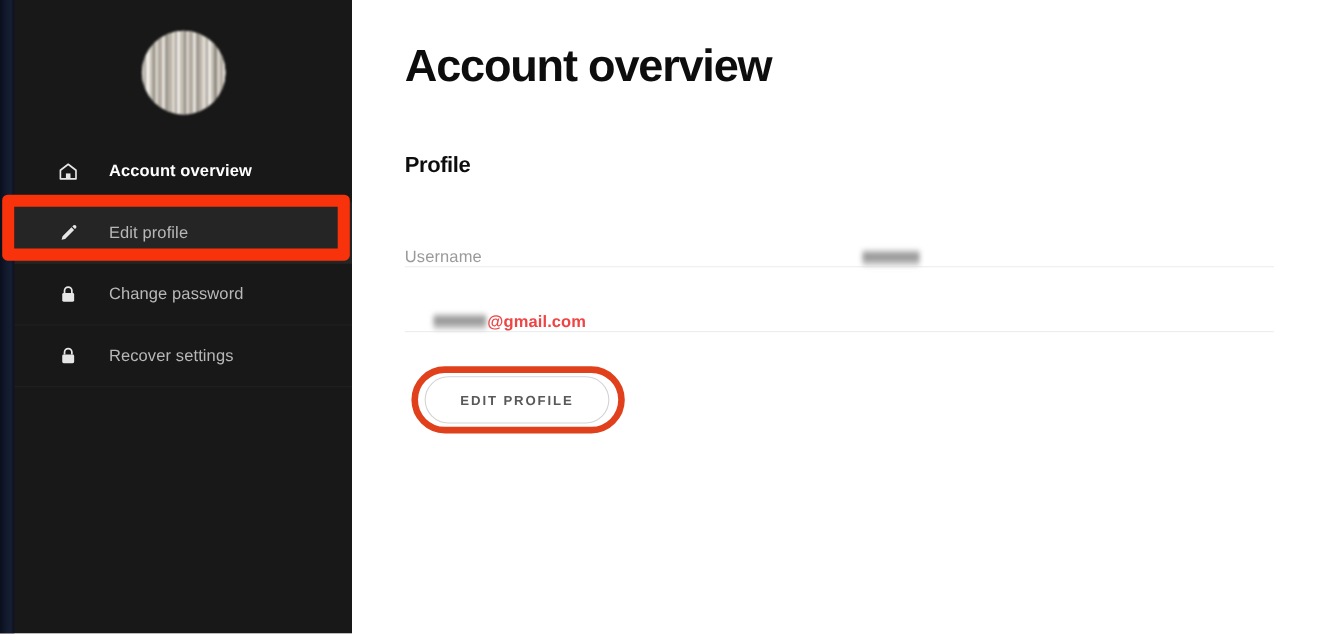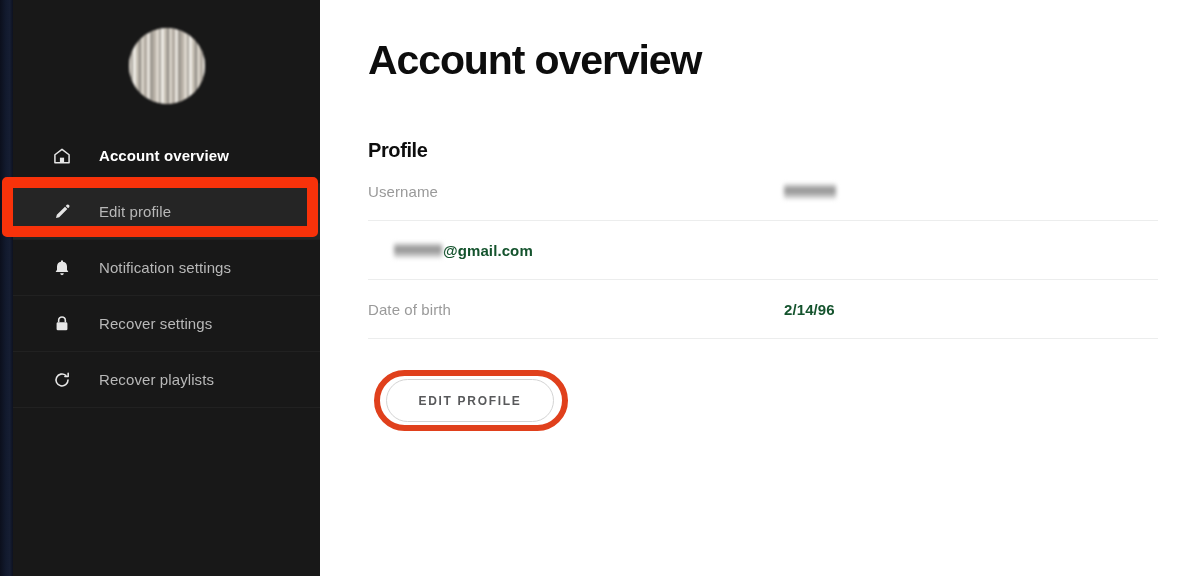--- a/index.html
+++ b/index.html
@@ -137,41 +137,42 @@
     color: #0d0d0d;
     line-height: 1.1;
     margin-bottom: 56px;
   }
 
   .section-title {
     font-size: 20px;
     font-weight: 800;
     letter-spacing: -.4px;
     color: #0d0d0d;
+    margin-bottom: 22px;
   }
 
   .info-table { width: 790px; }
 
   .info-row {
     display: flex;
-    align-items: center;
+    align-items: flex-end;
     height: 59px;
     border-bottom: 1px solid #eceded;
   }
   .info-label {
     width: 390px;
     flex: 0 0 390px;
     font-size: 15px;
     color: #9a9a9a;
     letter-spacing: .1px;
   }
   .info-value {
     font-size: 15px;
     font-weight: 700;
-    color: #14532d;
+    color: #ef4444;
     letter-spacing: .1px;
     display: flex;
     align-items: center;
     padding-left: 26px;
   }
 
   .redacted {
     display: inline-block;
     height: 15px;
     border-radius: 1px;
@@ -251,50 +252,41 @@
       <div class="nav-item hovered">
         <span class="nav-icon">
           <svg viewBox="0 0 24 24" fill="currentColor">
             <path d="M17.8 3.4a2 2 0 0 1 2.8 2.8l-1.3 1.3-2.8-2.8 1.3-1.3z"></path>
             <path d="M15.6 5.6 18.4 8.4 8.6 18.2l-3.8 1 1-3.8 9.8-9.8z"></path>
           </svg>
         </span>
         <span class="nav-label">Edit profile</span>
       </div>
 
-
       <div class="nav-item">
         <span class="nav-icon">
-          <svg viewBox="0 0 24 24" fill="currentColor">
-            <path d="M12 2.6a1.2 1.2 0 0 1 1.2 1.2v.6A6 6 0 0 1 18 10.2v4l1.6 2.6H4.4L6 14.2v-4a6 6 0 0 1 4.8-5.8v-.6A1.2 1.2 0 0 1 12 2.6z"></path>
-            <path d="M9.8 18.4h4.4a2.2 2.2 0 0 1-4.4 0z"></path>
+          <svg viewBox="0 0 24 24" fill="none" stroke="currentColor" stroke-width="1.9">
+            <path d="M8 10V7.5a4 4 0 0 1 8 0V10"></path>
+            <rect x="5.5" y="10" width="13" height="9.5" rx="1.6" fill="currentColor" stroke="none"></rect>
           </svg>
         </span>
-        <span class="nav-label">Notification settings</span>
-      </div>
+        <span class="nav-label">Change password</span>
+      </div>
+
 
       <div class="nav-item">
         <span class="nav-icon">
           <svg viewBox="0 0 24 24" fill="none" stroke="currentColor" stroke-width="1.9">
             <path d="M8 10V7.5a4 4 0 0 1 8 0V10"></path>
             <rect x="5.5" y="10" width="13" height="9.5" rx="1.6" fill="currentColor" stroke="none"></rect>
           </svg>
         </span>
         <span class="nav-label">Recover settings</span>
       </div>
 
-      <div class="nav-item">
-        <span class="nav-icon">
-          <svg viewBox="0 0 24 24" fill="none" stroke="currentColor" stroke-width="1.9" stroke-linecap="round">
-            <path d="M19.2 12a7.2 7.2 0 1 1-2.6-5.55"></path>
-            <path d="M19.4 3.9v3.9h-3.9" stroke-linejoin="round"></path>
-          </svg>
-        </span>
-        <span class="nav-label">Recover playlists</span>
-      </div>
 
 
 
     </nav>
 
     <div class="anno-rect"></div>
   </aside>
 
   <main class="main">
 
@@ -311,24 +303,20 @@
         </div>
       </div>
 
       <div class="info-row">
         <div class="info-value">
           <span class="redacted w-email"></span>
           <span class="email-text">@gmail.com</span>
         </div>
       </div>
 
-      <div class="info-row">
-        <div class="info-label">Date of birth</div>
-        <div class="info-value">2/14/96</div>
-      </div>
 
 
     </div>
 
     <div class="btn-zone">
       <button class="edit-btn">EDIT PROFILE</button>
       <div class="anno-ellipse"></div>
     </div>
 
   </main>

